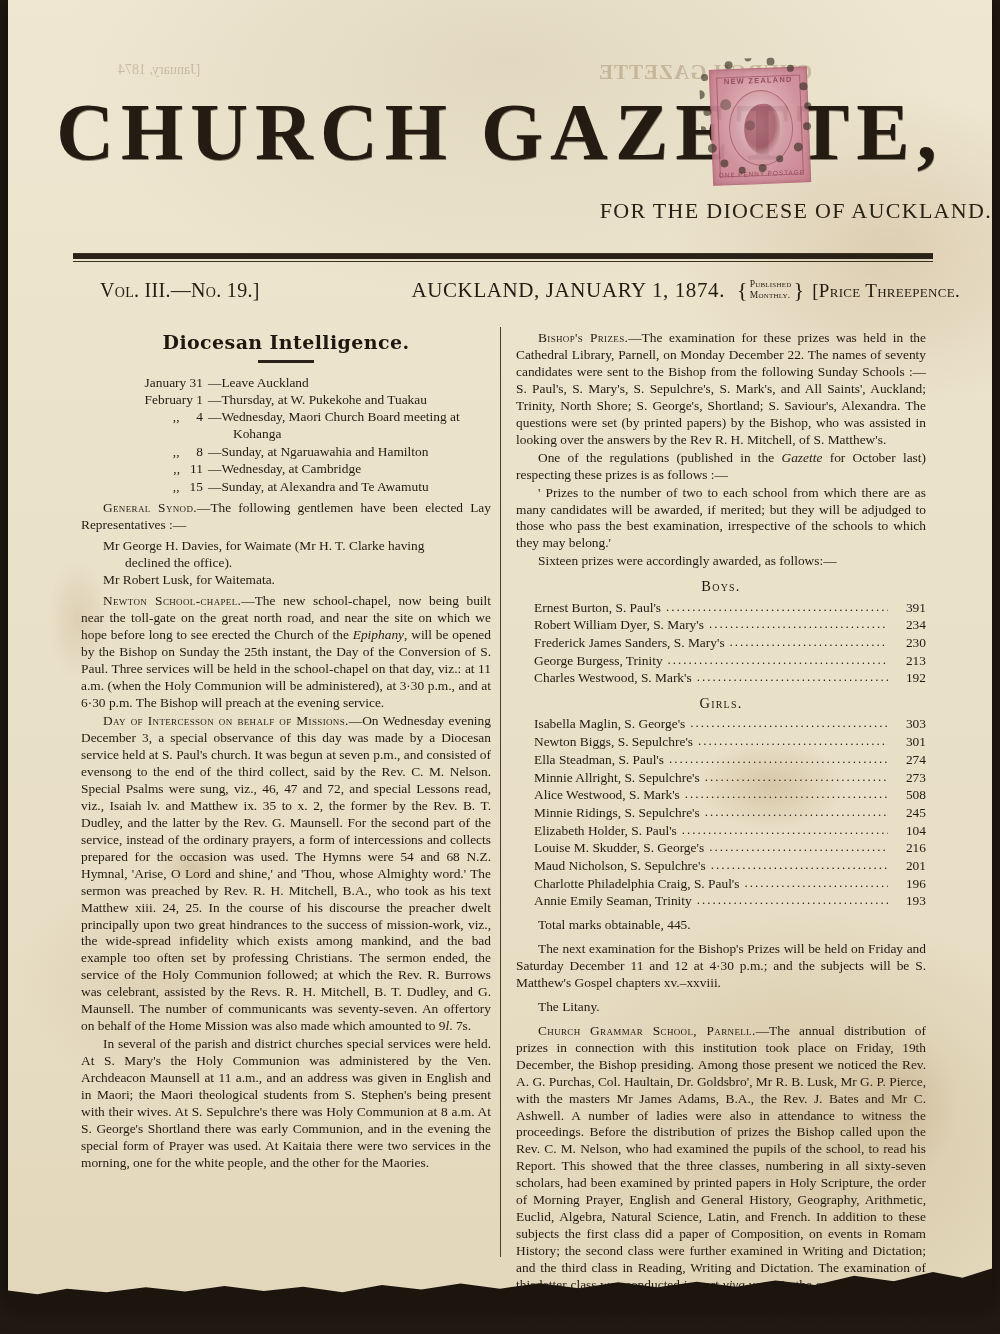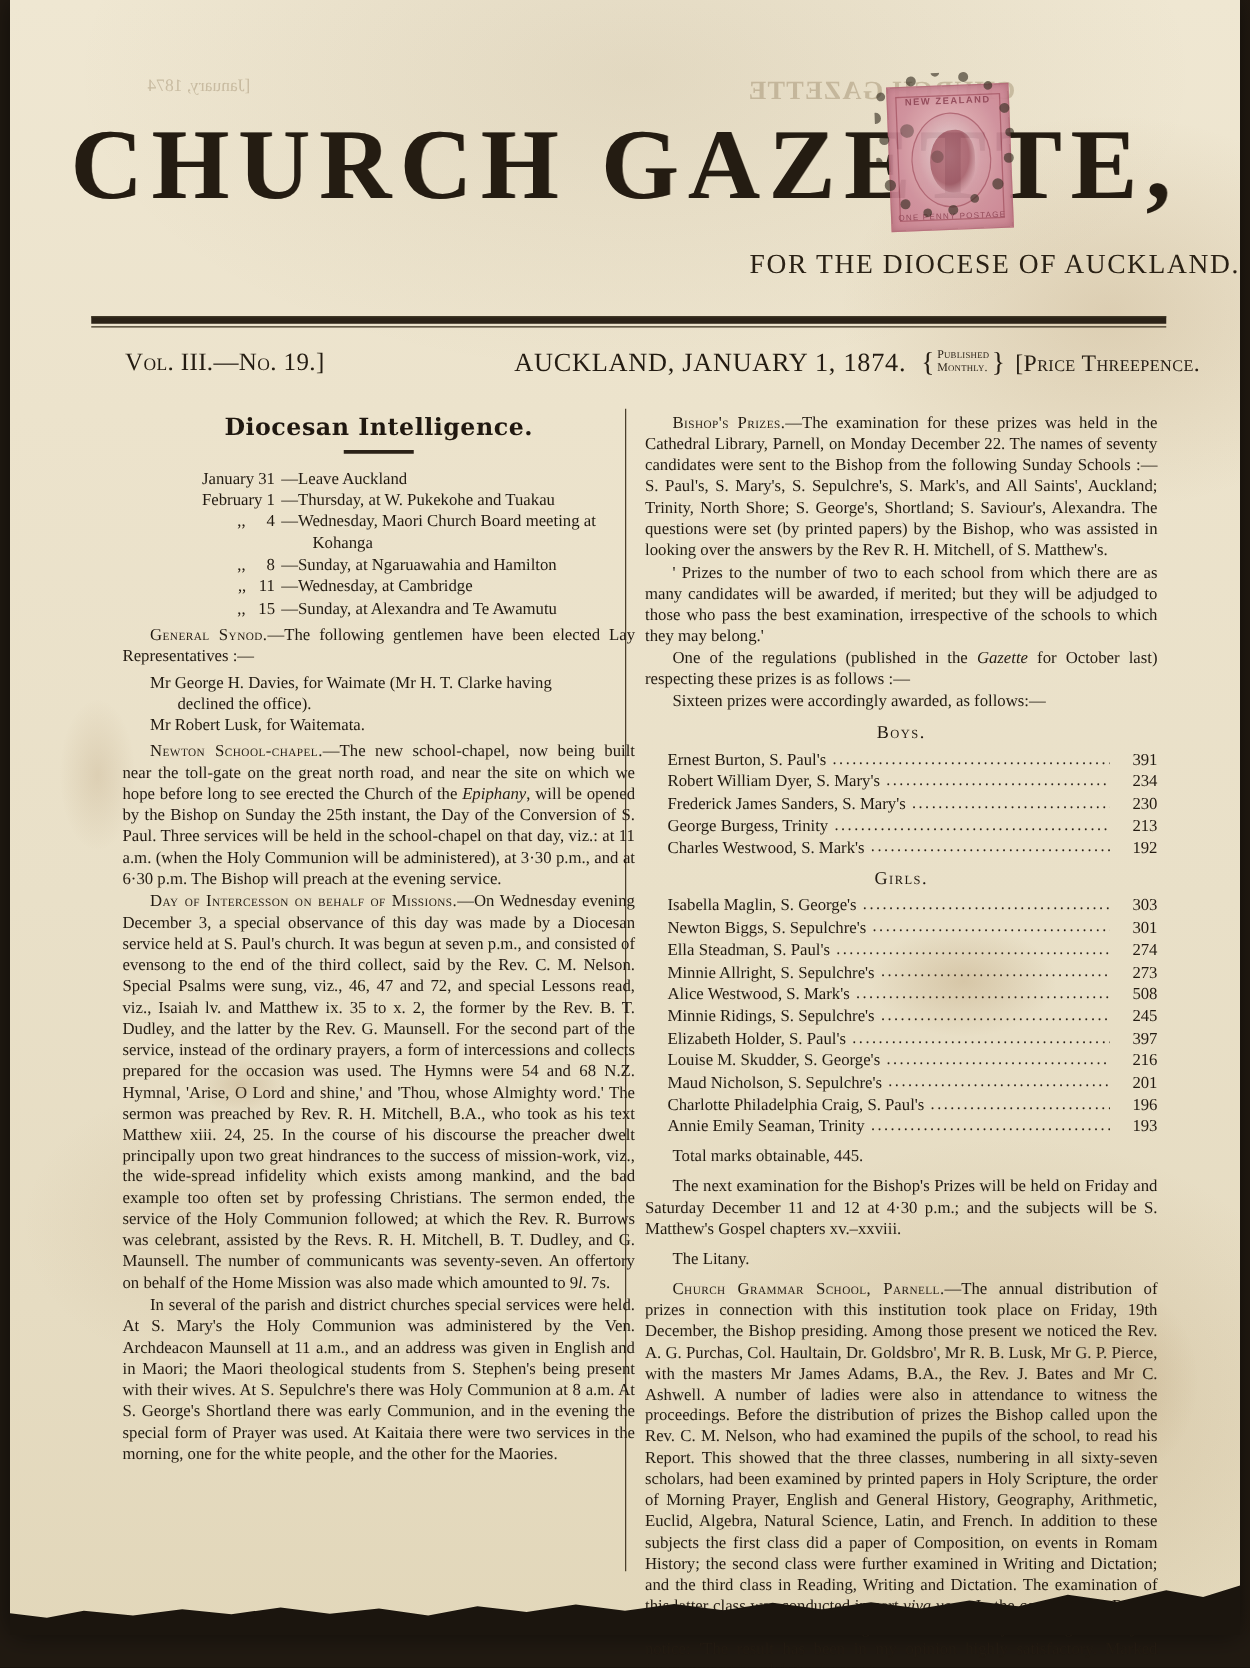--- a/index.html
+++ b/index.html
@@ -155,21 +155,21 @@
     position: absolute; left: 492px; top: 327px; width: 1px; height: 930px;
     background: #4a3f2c;
   }
   .column {
     position: absolute; top: 330px; width: 410px;
     color: #221a11;
     font-size: 13.4px;
     line-height: 1.265;
     text-align: justify;
   }
-  #col-left  { left: 90px; }
+  #col-left  { left: 73px; }
   #col-right { left: 508px; }
 
   .section-head {
     text-align: center;
     font-family: "DejaVu Serif", serif;
     font-weight: bold;
     font-size: 19px;
     letter-spacing: 0.4px;
     color: #201810;
     margin: 0 0 6px 0;
@@ -354,23 +354,23 @@
 
       <p><span class="lead">Day of Intercesson on behalf of Missions.</span><span>—On Wednesday evening December 3, a special observance of this day was made by a Diocesan service held at S. Paul's church. It was begun at seven p.m., and consisted of evensong to the end of the third collect, said by the Rev. C. M. Nelson. Special Psalms were sung, viz., 46, 47 and 72, and special Lessons read, viz., Isaiah lv. and Matthew ix. 35 to x. 2, the former by the Rev. B. T. Dudley, and the latter by the Rev. G. Maunsell. For the second part of the service, instead of the ordinary prayers, a form of intercessions and collects prepared for the occasion was used. The Hymns were 54 and 68 N.Z. Hymnal, 'Arise, O Lord and shine,' and 'Thou, whose Almighty word.' The sermon was preached by Rev. R. H. Mitchell, B.A., who took as his text Matthew xiii. 24, 25. In the course of his discourse the preacher dwelt principally upon two great hindrances to the success of mission-work, viz., the wide-spread infidelity which exists among mankind, and the bad example too often set by professing Christians. The sermon ended, the service of the Holy Communion followed; at which the Rev. R. Burrows was celebrant, assisted by the Revs. R. H. Mitchell, B. T. Dudley, and G. Maunsell. The number of communicants was seventy-seven. An offertory on behalf of the Home Mission was also made which amounted to 9</span><span class="ital">l</span><span>. 7s.</span></p>
 
       <p>In several of the parish and district churches special services were held. At S. Mary's the Holy Communion was administered by the Ven. Archdeacon Maunsell at 11 a.m., and an address was given in English and in Maori; the Maori theological students from S. Stephen's being present with their wives. At S. Sepulchre's there was Holy Communion at 8 a.m. At S. George's Shortland there was early Communion, and in the evening the special form of Prayer was used. At Kaitaia there were two services in the morning, one for the white people, and the other for the Maories.</p>
     </div>
 
     <div class="column" id="col-right">
 
       <p><span class="lead">Bishop's Prizes.</span><span>—The examination for these prizes was held in the Cathedral Library, Parnell, on Monday December 22. The names of seventy candidates were sent to the Bishop from the following Sunday Schools :—S. Paul's, S. Mary's, S. Sepulchre's, S. Mark's, and All Saints', Auckland; Trinity, North Shore; S. George's, Shortland; S. Saviour's, Alexandra. The questions were set (by printed papers) by the Bishop, who was assisted in looking over the answers by the Rev R. H. Mitchell, of S. Matthew's.</span></p>
 
+      <p><span>One of the regulations (published in the </span><span class="ital">Gazette</span><span> for October last) respecting these prizes is as follows :—</span></p>
+
       <p>' Prizes to the number of two to each school from which there are as many candidates will be awarded, if merited; but they will be adjudged to those who pass the best examination, irrespective of the schools to which they may belong.'</p>
-
-      <p><span>One of the regulations (published in the </span><span class="ital">Gazette</span><span> for October last) respecting these prizes is as follows :—</span></p>
 
       <p>Sixteen prizes were accordingly awarded, as follows:—</p>
 
       <div class="prize-head">Boys.</div>
       <div class="prize-block">
         <div class="prize-row">
             <span class="prize-name">Ernest Burton, S. Paul's</span>
             <span class="prize-dots">...........................................................</span>
             <span class="prize-score">391</span>
           </div>
@@ -424,21 +424,21 @@
             <span class="prize-score">508</span>
           </div>
         <div class="prize-row">
             <span class="prize-name">Minnie Ridings, S. Sepulchre's</span>
             <span class="prize-dots">...........................................................</span>
             <span class="prize-score">245</span>
           </div>
         <div class="prize-row">
             <span class="prize-name">Elizabeth Holder, S. Paul's</span>
             <span class="prize-dots">...........................................................</span>
-            <span class="prize-score">397</span>
+            <span class="prize-score">104</span>
           </div>
         <div class="prize-row">
             <span class="prize-name">Louise M. Skudder, S. George's</span>
             <span class="prize-dots">...........................................................</span>
             <span class="prize-score">216</span>
           </div>
         <div class="prize-row">
             <span class="prize-name">Maud Nicholson, S. Sepulchre's</span>
             <span class="prize-dots">...........................................................</span>
             <span class="prize-score">201</span>

